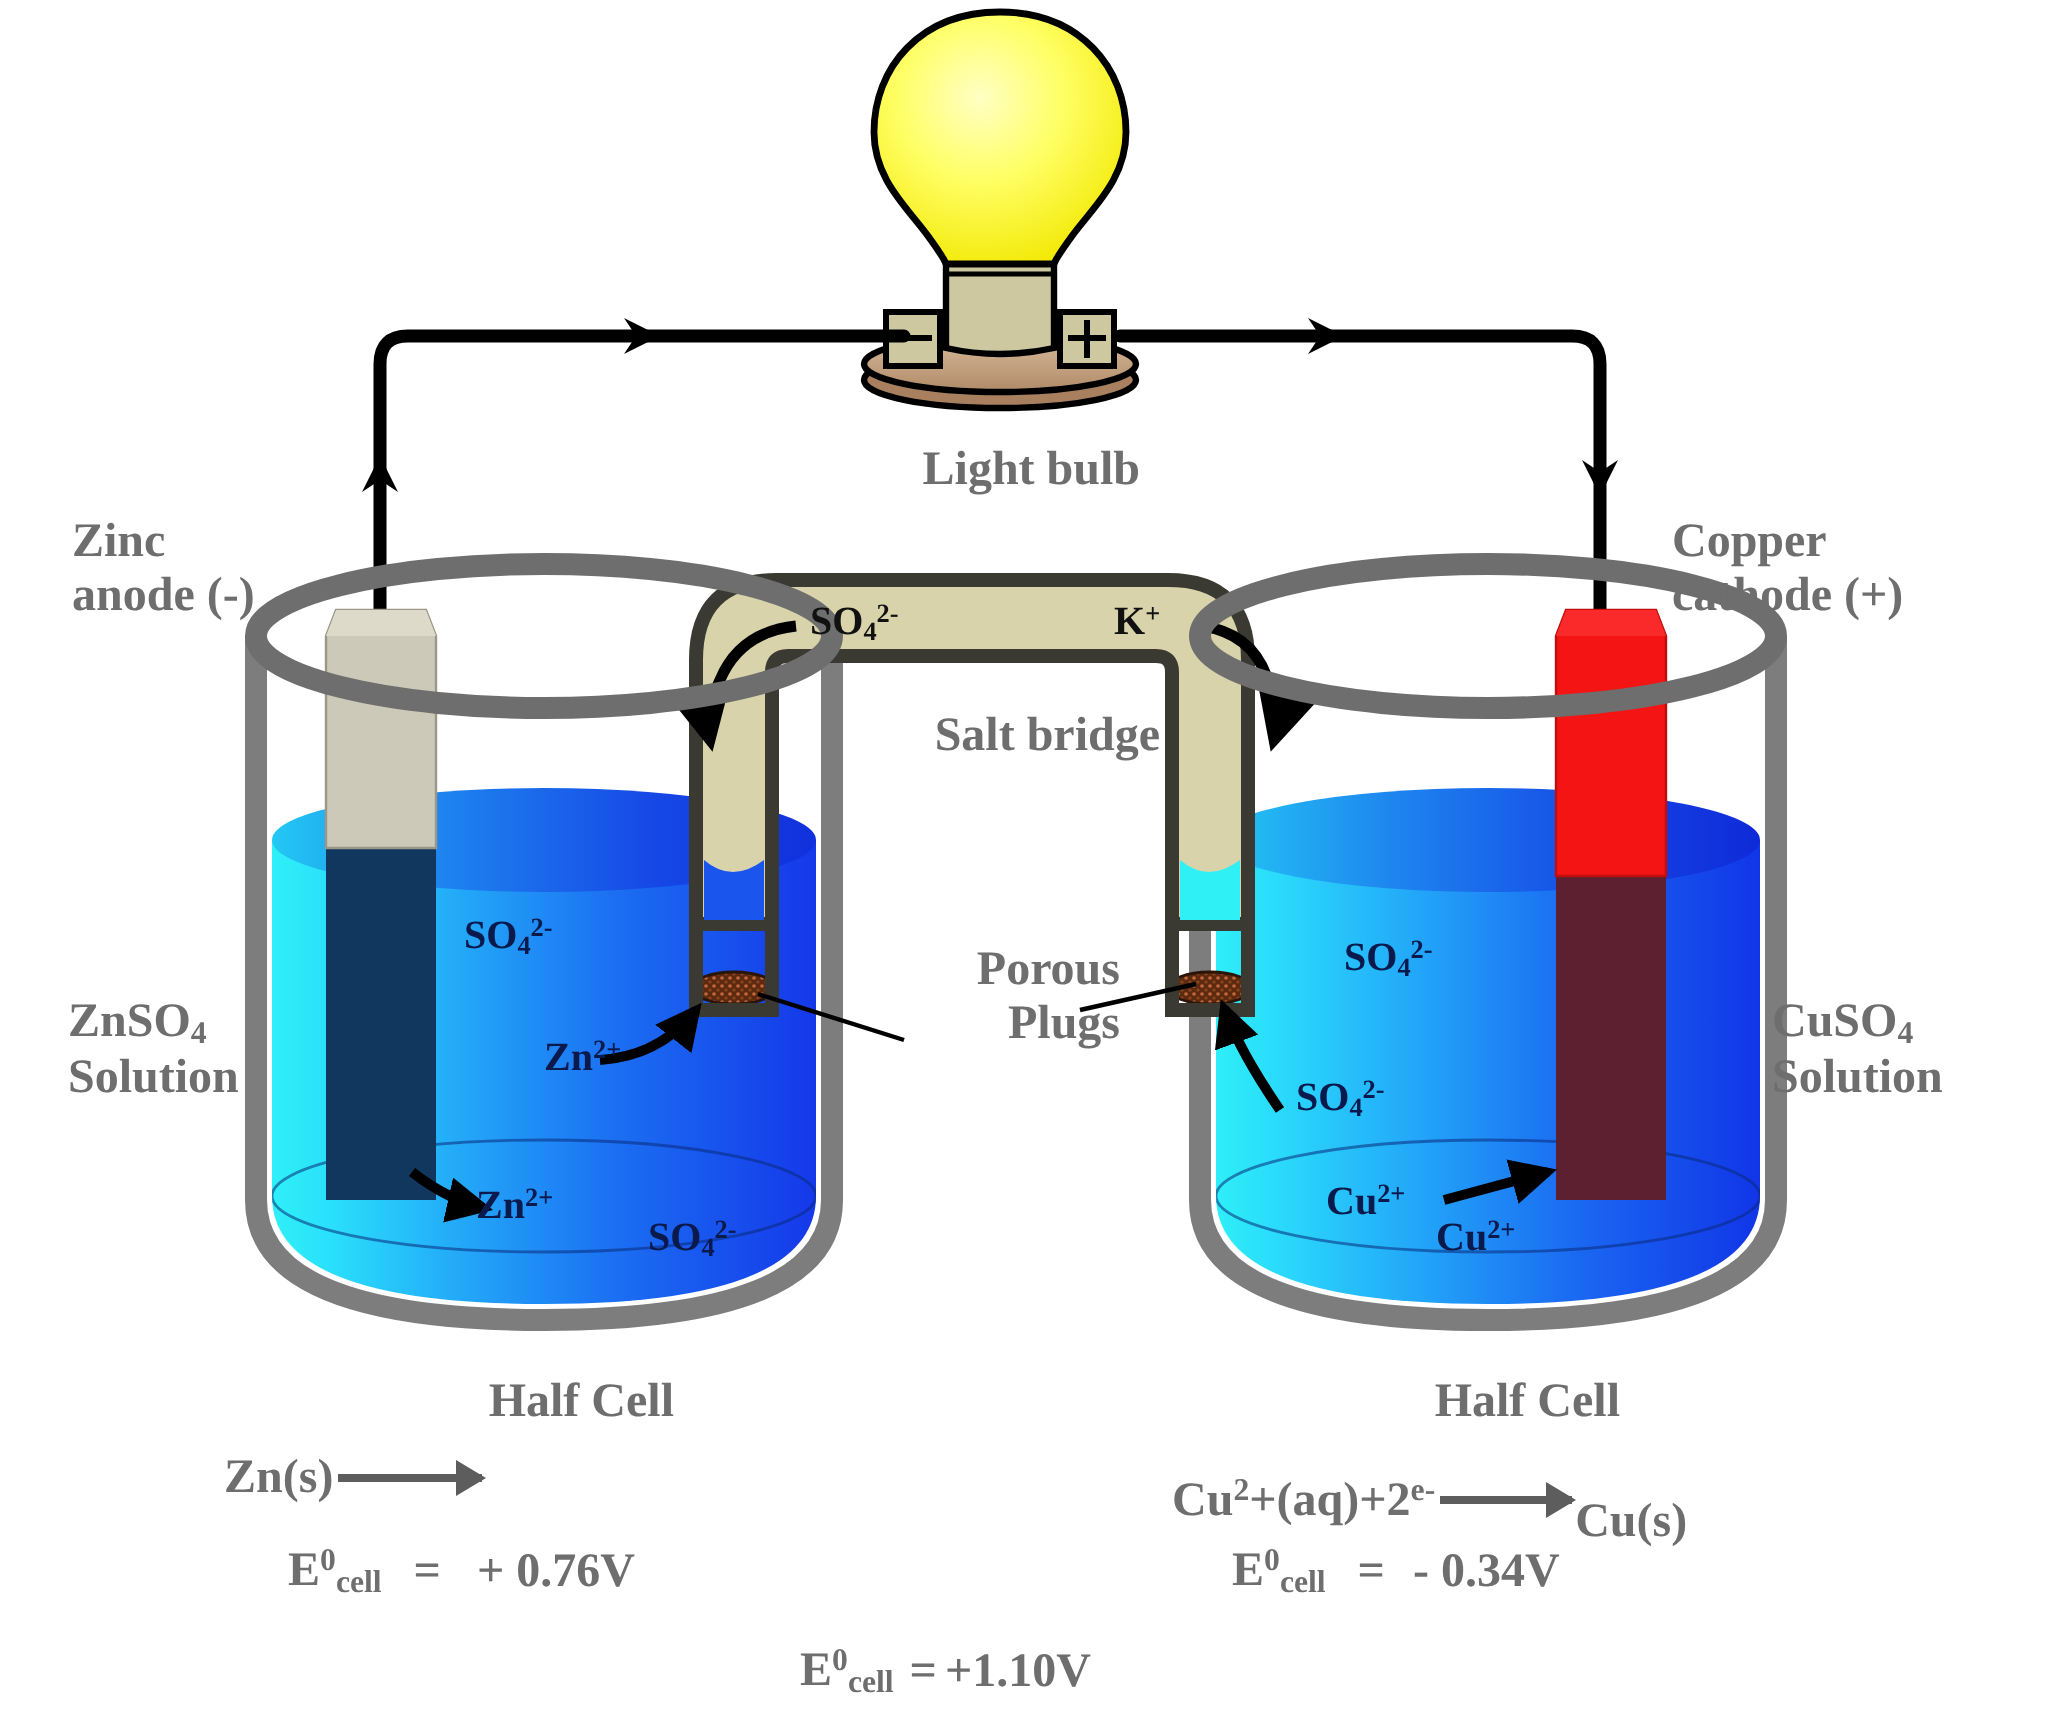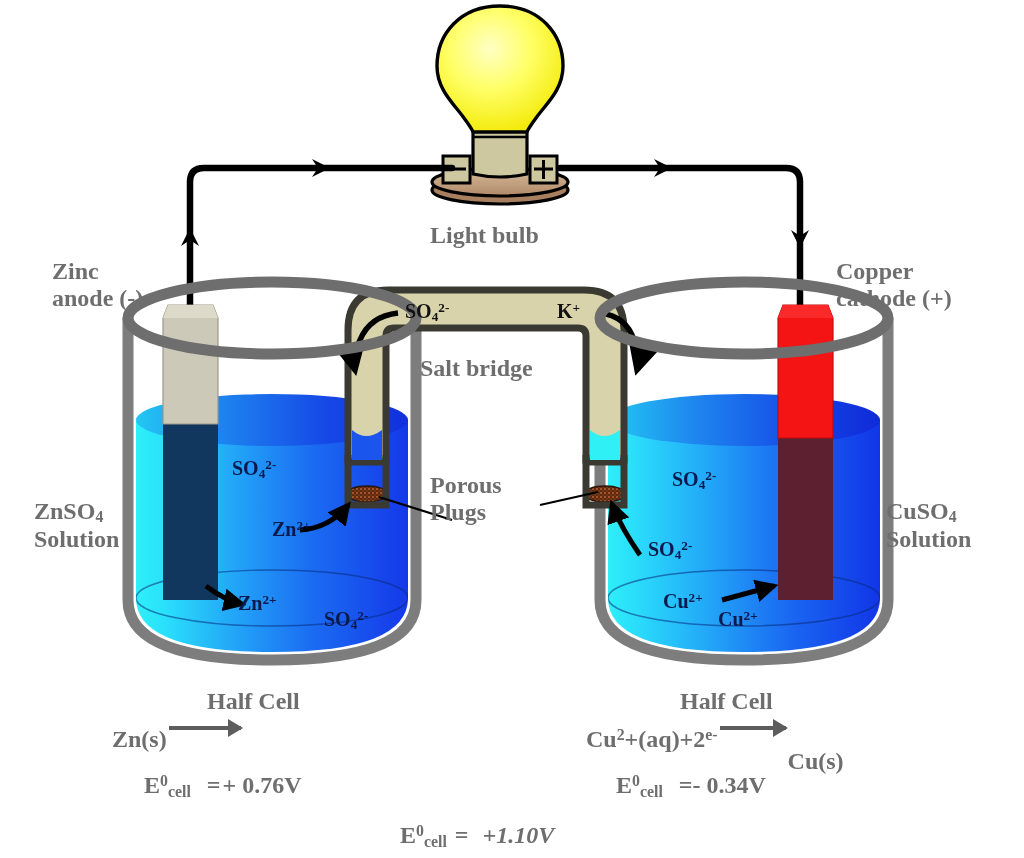--- a/index.html
+++ b/index.html
@@ -15,28 +15,28 @@
     position:absolute;
     font-family:"Liberation Serif","DejaVu Serif",serif;
     font-weight:bold;
     color:#6e6e6e;
     line-height:1.12;
     white-space:pre;
     letter-spacing:0px;
   }
   .lbl.dark{color:#111111;}
   .lbl.navy{color:#0b1a4d;}
-  .lbl.center{text-align:left;}
+  .lbl.center{text-align:right;}
   .sz24{font-size:24px;}
   .sz20{font-size:20px;font-family:Liberation Serif, serif;}
 
   sub{font-size:0.66em;vertical-align:-0.22em;}
   sup{font-size:0.66em;vertical-align:0.46em;}
 
-  .eqrow{position:absolute;display:flex;gap:0px;}
+  .eqrow{position:absolute;display:flex;align-items:center;gap:0px;}
   .eqarrow{display:inline-block;position:relative;height:4px;background:#5d5d5d;margin:0 2px;}
   .eqarrow::after{
     content:"";position:absolute;right:-2px;top:-7px;
     border-left:15px solid #5d5d5d;
     border-top:9px solid transparent;
     border-bottom:9px solid transparent;
   }
 </style>
 </head>
 <body>
@@ -222,21 +222,21 @@
   <path d="M640 555 Q620 526 612 504" fill="none" stroke="#000" stroke-width="5" marker-end="url(#arrowIon)"></path>
 
   <path d="M722 600 Q752 592 774 586" fill="none" stroke="#000" stroke-width="5" marker-end="url(#arrowIon)"></path>
 
   <line x1="379" y1="497" x2="452" y2="520" stroke="#000" stroke-width="2.2"></line>
   <line x1="540" y1="505" x2="598" y2="492" stroke="#000" stroke-width="2.2"></line>
 </svg>
 
 <div class="lbl sz24 center" style="left:430px;top:222px;width:140px;">Light bulb</div>
 
-<div class="lbl sz24" style="left:52px;top:258px;width:150px;">Zinc<br>anode (-)</div>
+<div class="lbl sz24" style="left:36px;top:258px;width:150px;">Zinc<br>anode (-)</div>
 
 <div class="lbl sz24" style="left:836px;top:258px;width:190px;">Copper<br>cathode (+)</div>
 
 <div class="lbl sz24" style="left:10px;top:498px;width:150px;margin-left:24px;">ZnSO<sub>4</sub><br>Solution</div>
 
 <div class="lbl sz24" style="left:886px;top:498px;width:160px;">CuSO<sub>4</sub><br>Solution</div>
 
 <div class="lbl sz24 center" style="left:420px;top:355px;width:160px;">Salt bridge</div>
 
 <div class="lbl sz24 center" style="left:430px;top:472px;width:130px;">Porous<br>Plugs</div>
@@ -259,34 +259,34 @@
 <div class="lbl navy sz20" style="left:718px;top:608px;">Cu<sup>2+</sup></div>
 
 <div class="eqrow" style="left:112px;top:726px;">
   <span class="lbl sz24" style="position:static;">Zn(s)</span>
   <span class="eqarrow" style="width:72px;"></span>
 </div>
 
 <div class="eqrow" style="left:144px;top:772px;">
   <span class="lbl sz24" style="position:static;">E<sup>0</sup><sub>cell</sub></span>
   <span class="lbl sz24" style="position:static;margin-left:16px;">=</span>
-  <span class="lbl sz24" style="position:static;margin-left:2px;">+ 0.76V</span>
+  <span class="lbl sz24" style="position:static;margin-left:18px;">+ 0.76V</span>
 </div>
 
 <div class="eqrow" style="left:586px;top:726px;">
   <span class="lbl sz24" style="position:static;">Cu<sup>2</sup>+(aq)+2<sup>e-</sup></span>
   <span class="eqarrow" style="width:66px;"></span>
   <span class="lbl sz24" style="position:static;margin-top:22px;">Cu(s)</span>
 </div>
 
 <div class="eqrow" style="left:616px;top:772px;">
   <span class="lbl sz24" style="position:static;">E<sup>0</sup><sub>cell</sub></span>
   <span class="lbl sz24" style="position:static;margin-left:16px;">=</span>
-  <span class="lbl sz24" style="position:static;margin-left:0;">- 0.34V</span>
+  <span class="lbl sz24" style="position:static;margin-left:14px;">- 0.34V</span>
 </div>
 
 <div class="eqrow" style="left:400px;top:822px;">
   <span class="lbl sz24" style="position:static;">E<sup>0</sup><sub>cell</sub></span>
   <span class="lbl sz24" style="position:static;margin-left:8px;">=</span>
-  <span class="lbl sz24" style="position:static;margin-left:14px;font-style:italic;">+1.10V</span>
+  <span class="lbl sz24" style="position:static;margin-left:4px;">+1.10V</span>
 </div>
 
 </div>
 
 </body></html>

